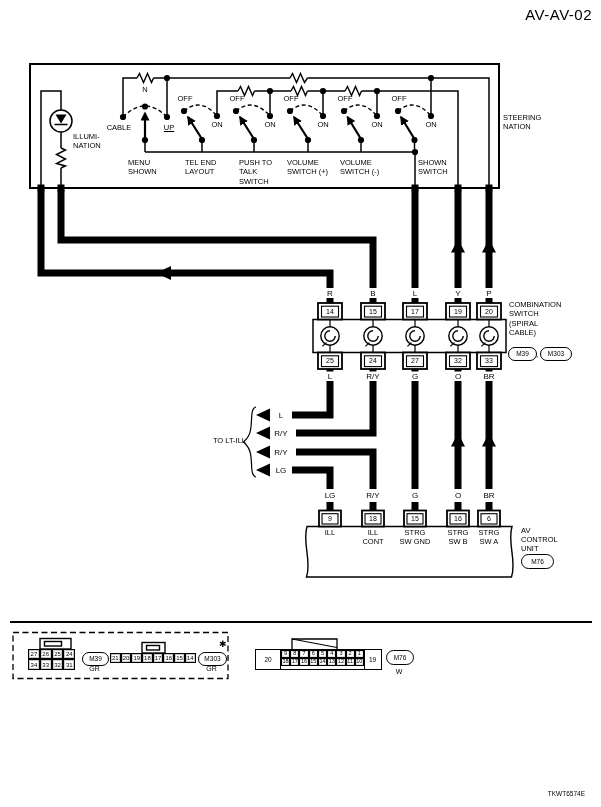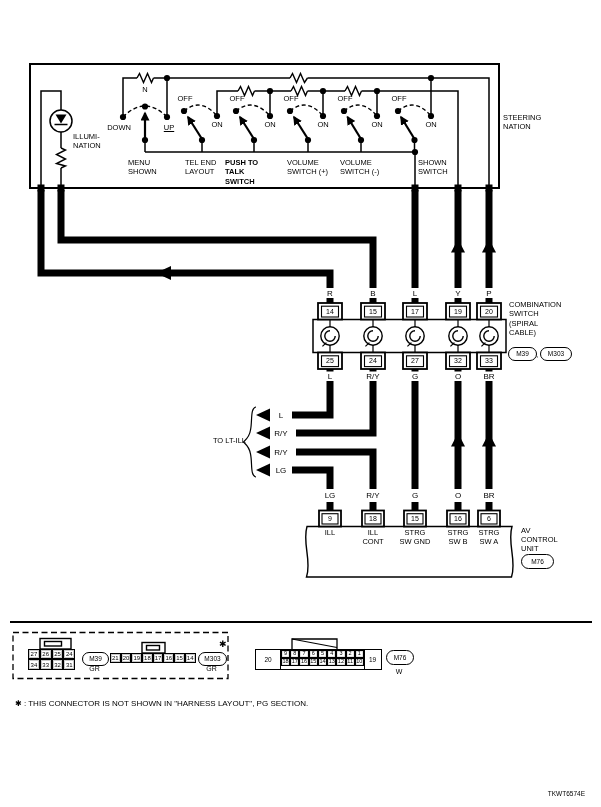--- a/index.html
+++ b/index.html
@@ -260,47 +260,48 @@
     <rect x="13" y="632.5" width="215" height="46" stroke-width="1.3" stroke-dasharray="6,3.5"></rect>
     <rect x="40" y="638.5" width="31" height="10.5" stroke-width="1.4" fill="#fff"></rect>
     <rect x="44.5" y="641.5" width="17" height="4.5" stroke-width="1.4" fill="#fff"></rect>
     <rect x="142" y="642.5" width="23" height="10.5" stroke-width="1.4" fill="#fff"></rect>
     <rect x="146.5" y="645.5" width="13" height="4.5" stroke-width="1.4" fill="#fff"></rect>
     <path d="M292,649 V639 H337 V649" stroke-width="1.3"></path>
     <path d="M292,639 L337,647.5" stroke-width="1.1"></path>
   </g>
 </svg>
 
+<div class="title" style="left:392px;top:6px;width:200px;text-align:right;">AV-AV-02</div>
 
 <div class="lb f75" style="left:503px;top:113px;">STEERING
 NATION</div>
 <div class="lb f75" style="left:73px;top:132px;">ILLUMI-
 NATION</div>
 
 <div class="lb f75 ctr" style="left:145px;top:85px;">N</div>
-<div class="lb f75 ctr" style="left:119px;top:122.5px;">DOWN</div>
+<div class="lb f75 ctr" style="left:119px;top:122.5px;">CABLE</div>
 <div class="lb f75 ctr" style="left:169px;top:122.5px;text-decoration:underline;">UP</div>
 <div class="lb f75" style="left:128px;top:158px;">MENU
 SHOWN</div>
 
 <div class="lb f75 ctr" style="left:185px;top:93.5px;">OFF</div>
 <div class="lb f75 ctr" style="left:237px;top:93.5px;">OFF</div>
 <div class="lb f75 ctr" style="left:291px;top:93.5px;">OFF</div>
 <div class="lb f75 ctr" style="left:345px;top:93.5px;">OFF</div>
 <div class="lb f75 ctr" style="left:399px;top:93.5px;">OFF</div>
 
 <div class="lb f75 ctr" style="left:217px;top:119.5px;">ON</div>
 <div class="lb f75 ctr" style="left:270px;top:119.5px;">ON</div>
 <div class="lb f75 ctr" style="left:323px;top:119.5px;">ON</div>
 <div class="lb f75 ctr" style="left:377px;top:119.5px;">ON</div>
 <div class="lb f75 ctr" style="left:431px;top:119.5px;">ON</div>
 
 <div class="lb f75" style="left:185px;top:158px;">TEL END
 LAYOUT</div>
-<div class="lb f75" style="left:225px;top:158px;font-weight:bold;">PUSH TO
+<div class="lb f75" style="left:239px;top:158px;">PUSH TO
 TALK
 SWITCH</div>
 <div class="lb f75" style="left:287px;top:158px;">VOLUME
 SWITCH (+)</div>
 <div class="lb f75" style="left:340px;top:158px;">VOLUME
 SWITCH (-)</div>
 <div class="lb f75" style="left:418px;top:158px;">SHOWN
 SWITCH</div>
 
 <div class="lb ctr" style="left:41px;top:194.5px;">R</div>
@@ -421,16 +422,15 @@
         <div class="cell">13</div>
         <div class="cell">12</div>
         <div class="cell">11</div>
         <div class="cell">10</div>
       </div>
   <div class="m76-side" style="width:15px;border-left:1px solid #000;">19</div>
 </div>
 <div class="oval" style="left:386px;top:650px;width:26px;height:13px;">M76</div>
 <div class="lb f7" style="left:386px;top:667.5px;width:26px;text-align:center;">W</div>
 
-<div class="lb" style="left:15px;top:699px;white-space:nowrap;">✱ : THIS CONNECTOR IS NOT SHOWN IN "HARNESS LAYOUT", PG SECTION.</div>
 <div class="lb f65" style="left:440px;top:789.5px;width:145px;text-align:right;">TKWT6574E</div>
 
 </div>
 
 </body></html>

